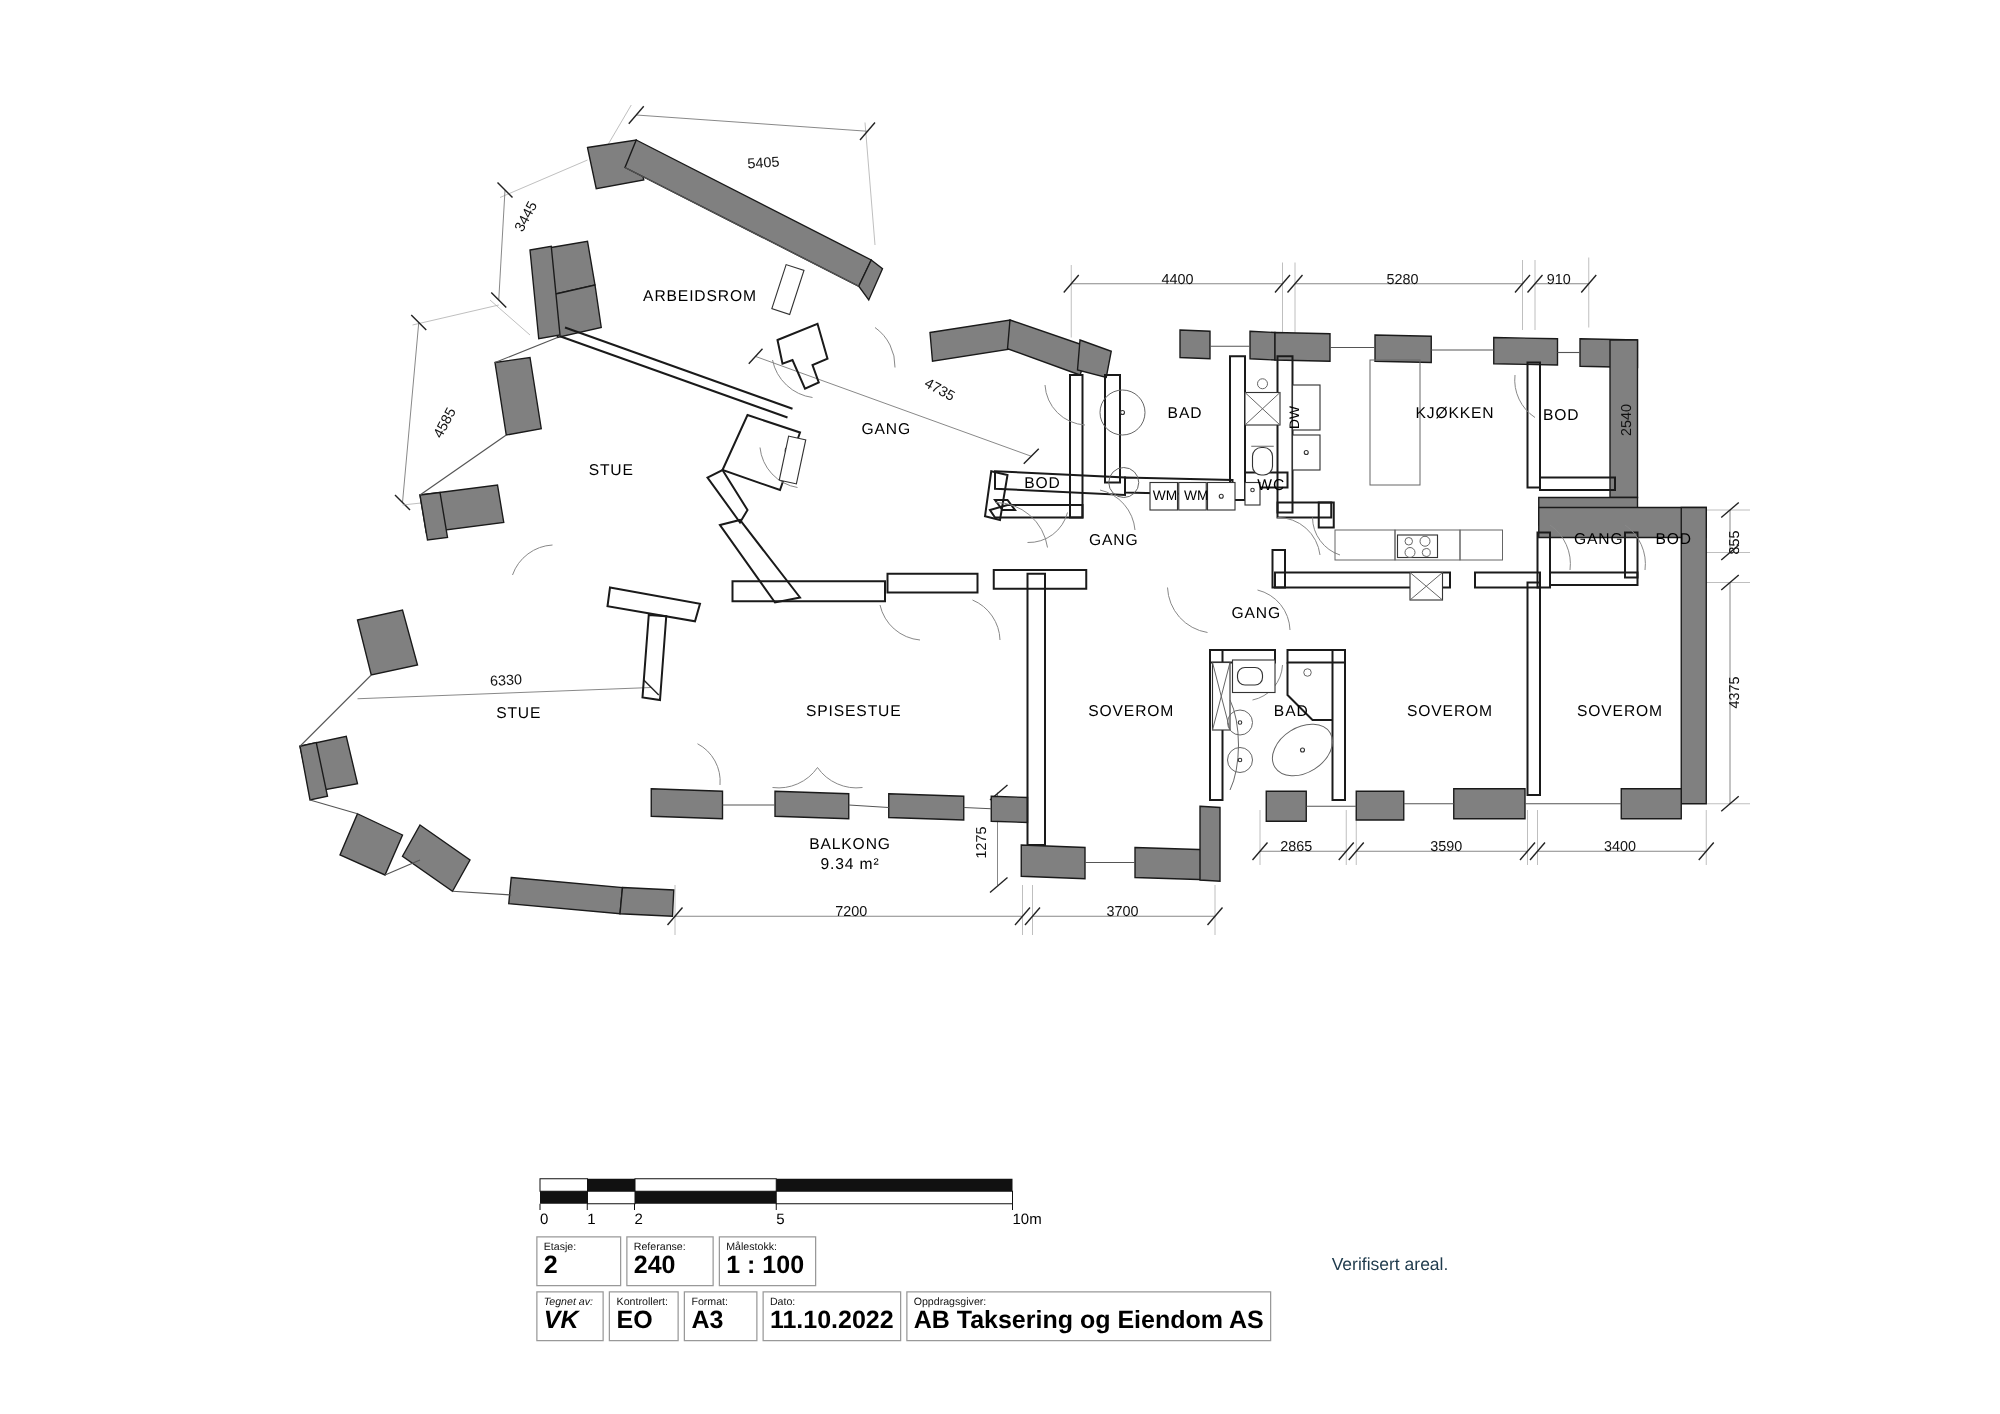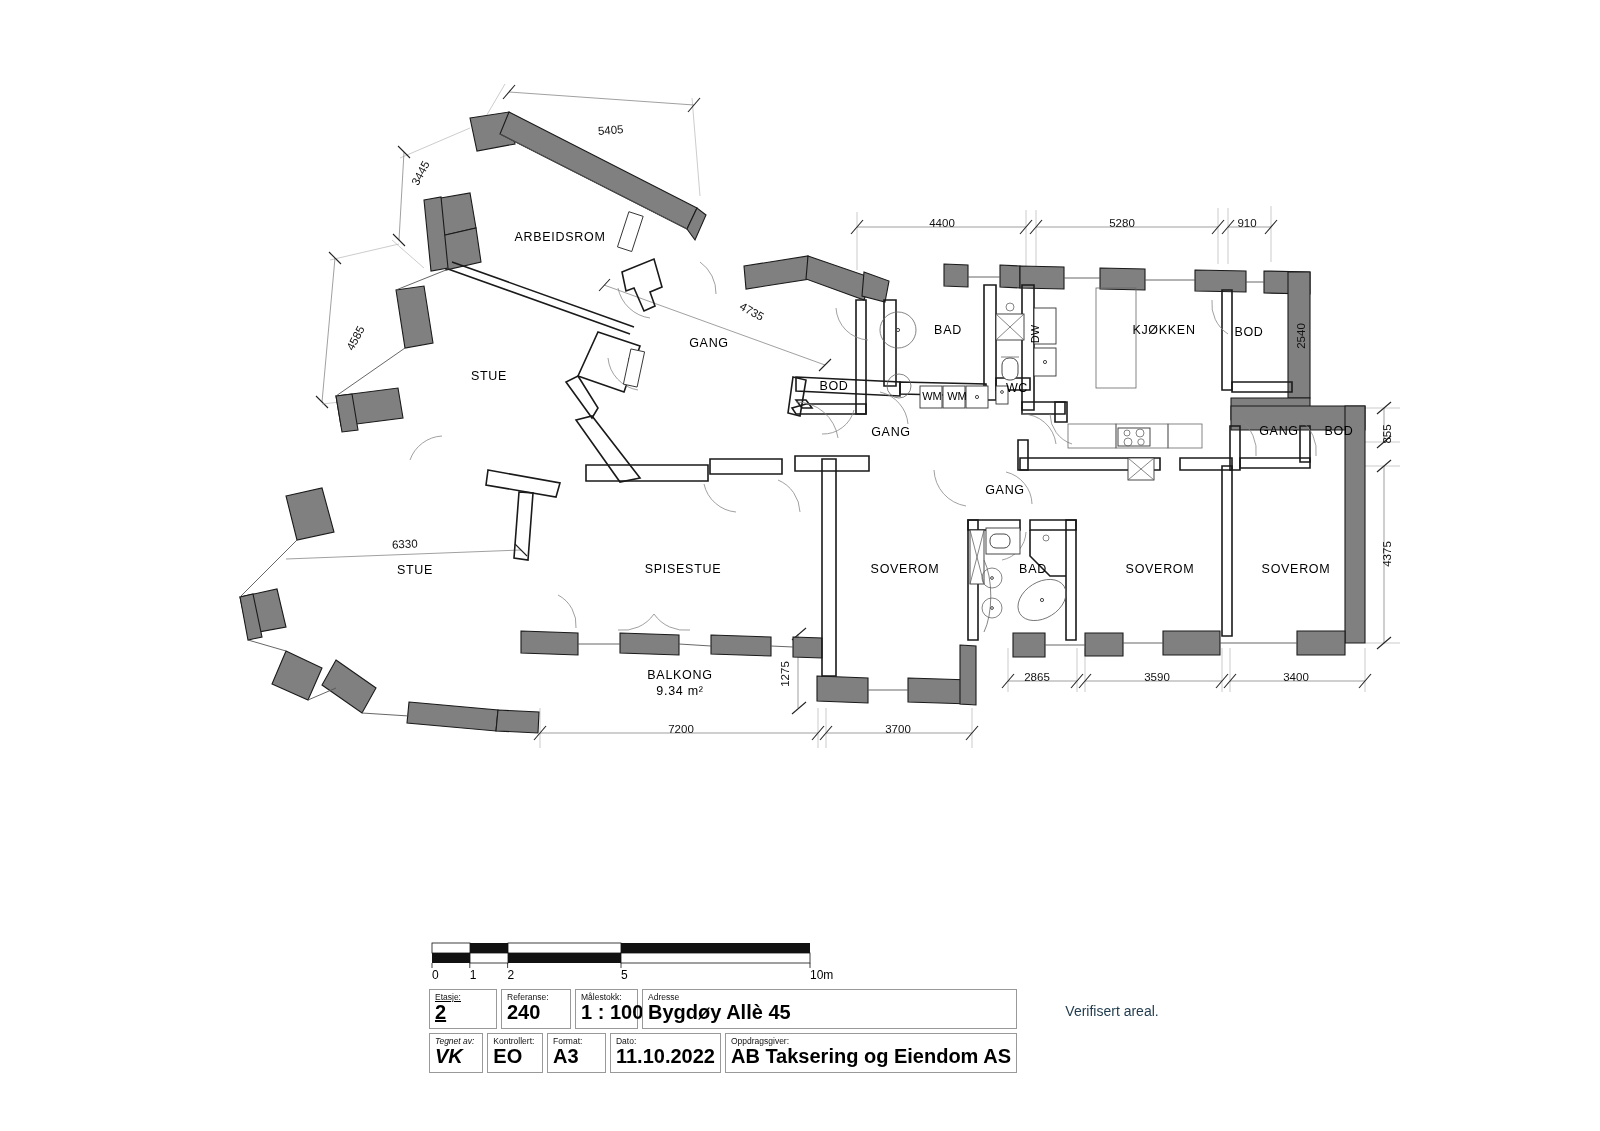--- a/index.html
+++ b/index.html
@@ -18,23 +18,23 @@
   .tb-cell{
     border:1px solid #999;background:#fff;
     position:relative;box-sizing:border-box;
     padding:2px 5px 2px 5px;height:40px;
     display:flex;flex-direction:column;justify-content:flex-start;
     margin-right:4px;
   }
   .tb-cell:last-child{margin-right:0;}
   .tb-label{font-size:8.5px;line-height:10px;color:#111;white-space:nowrap;}
   .tb-value{font-size:20px;font-weight:bold;line-height:22px;white-space:nowrap;margin-top:-1px;}
-  .w-etasje{width:68px;text-decoration:underline;}
+  .w-etasje{width:68px;}
   .w-ref{width:70px;}
-  .w-maal{width:63px;}
+  .w-maal{width:78px;}
   .w-adr{flex:1;}
   .w-tegnet{width:68px;font-style:italic;}
   .w-kontr{width:70px;}
   .w-format{width:74px;}
   .w-dato{width:112px;}
   .w-oppdrag{flex:1;}
   .tb-value.small{font-size:20px;}
 
   
   #logo-wrap{position:absolute;left:1029px;top:997px;width:166px;text-align:center;}
@@ -460,24 +460,20 @@
       <span class="tb-value">2</span>
     </div>
     <div class="tb-cell w-ref">
       <span class="tb-label">Referanse:</span>
       <span class="tb-value">240</span>
     </div>
     <div class="tb-cell w-maal">
       <span class="tb-label">Målestokk:</span>
       <span class="tb-value">1 : 100</span>
     </div>
-    <div class="tb-cell w-adr">
-      <span class="tb-label">Adresse</span>
-      <span class="tb-value">Bygdøy Allè 45</span>
-    </div>
   </div>
   <div class="tb-row">
     <div class="tb-cell w-tegnet">
       <span class="tb-label">Tegnet av:</span>
       <span class="tb-value">VK</span>
     </div>
     <div class="tb-cell w-kontr">
       <span class="tb-label">Kontrollert:</span>
       <span class="tb-value">EO</span>
     </div>

